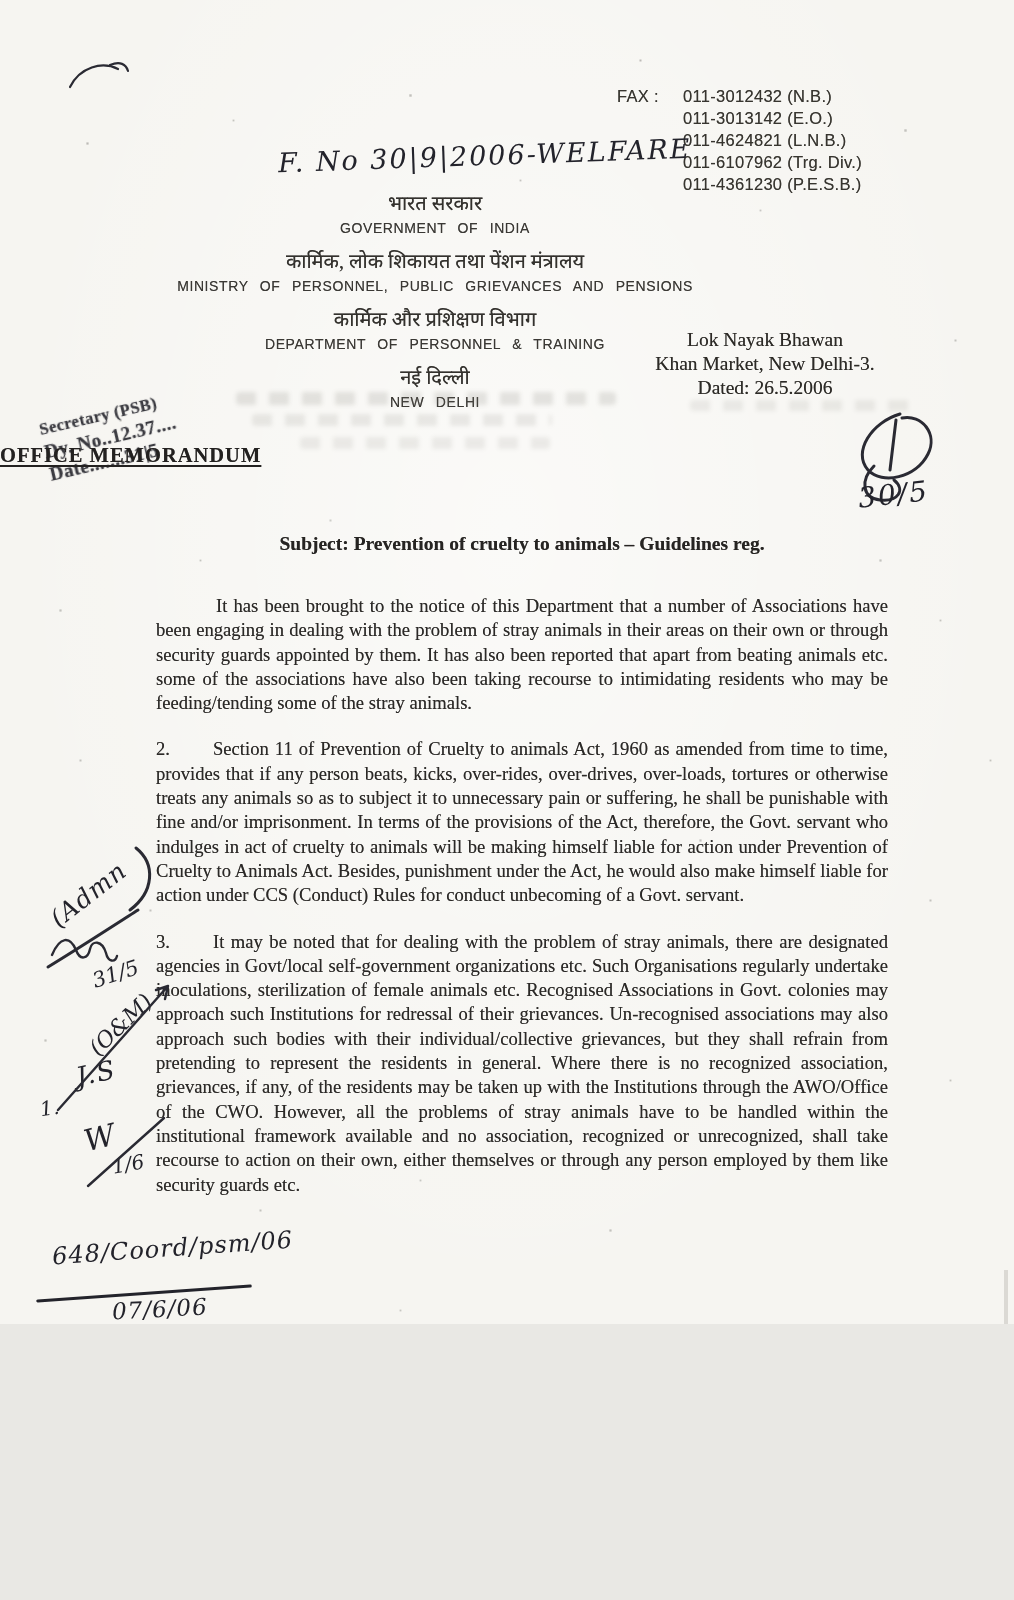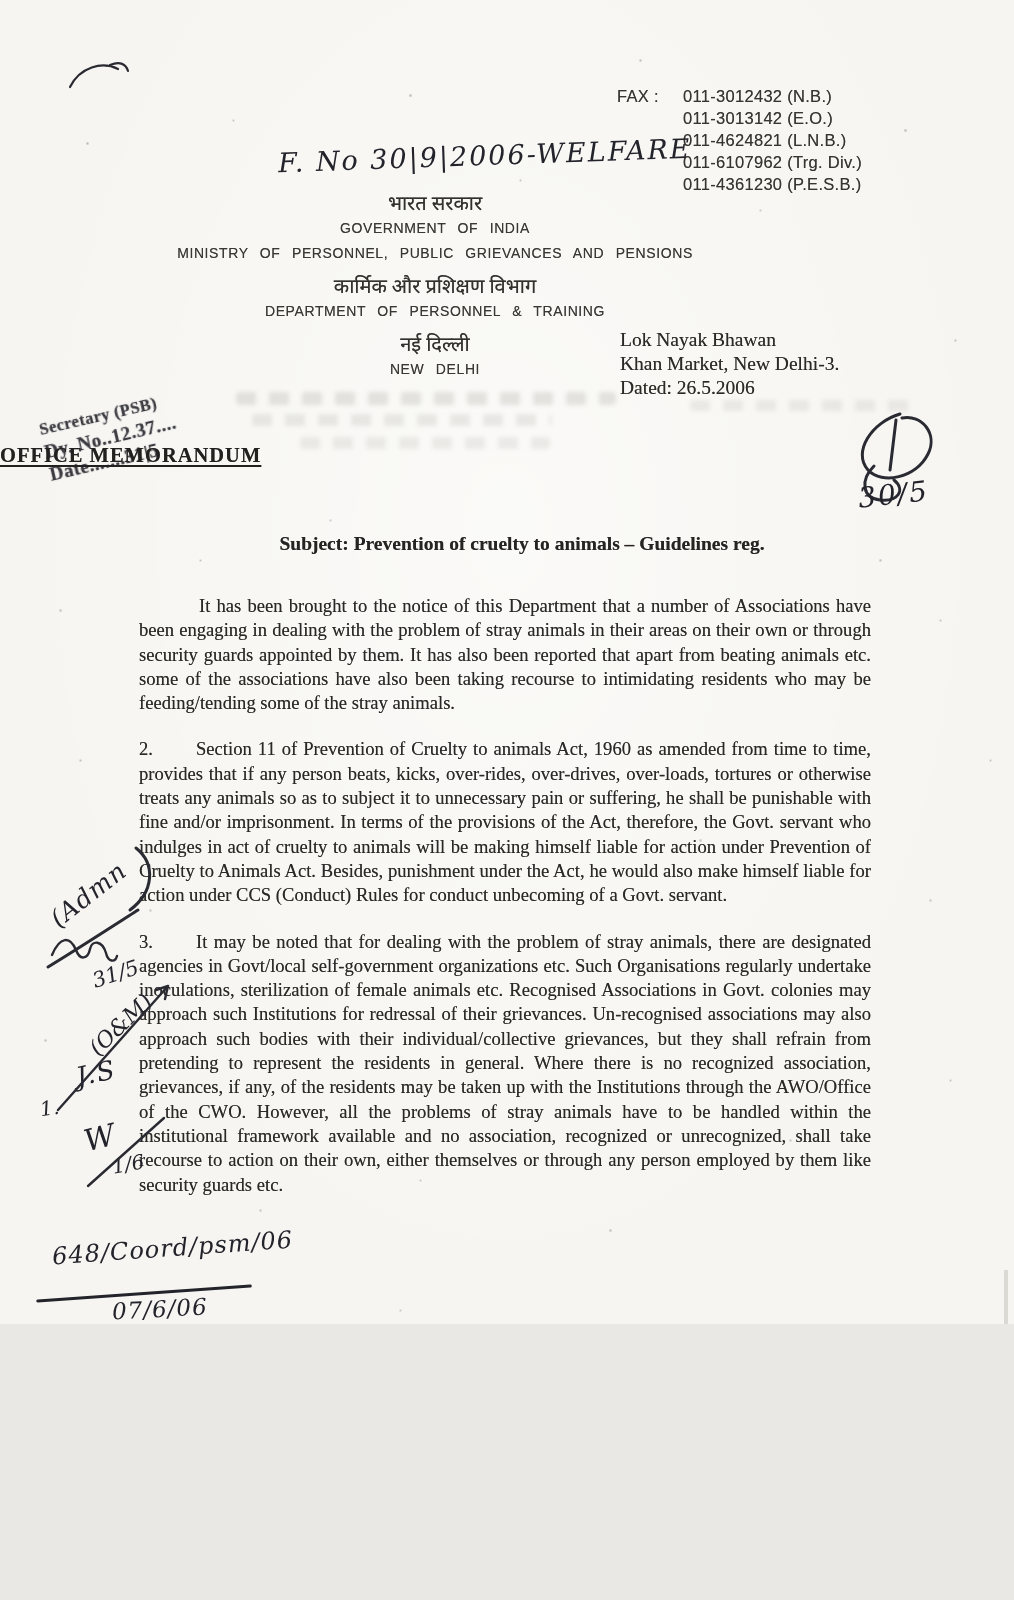--- a/index.html
+++ b/index.html
@@ -51,21 +51,21 @@
 
   
   .fileno{ position:absolute; left:278px; top:140px; font-size:27px; letter-spacing:2px; transform:rotate(-2deg); white-space:nowrap; }
 
   
   .letterhead{ position:absolute; left:110px; top:183px; width:650px; text-align:center; }
   .lh-hi{ font-size:20px; line-height:25px; color:#33312d;margin-top:8px; }
   .lh-en{ font-family:"Liberation Sans", sans-serif; font-size:14px; line-height:25px; color:#3a3834; word-spacing:7px; letter-spacing:.6px; }
 
   
-  .address{ position:absolute; left:620px; top:328px; width:290px; text-align:left; font-size:19.5px; line-height:24px; color:#2c2a26; }
+  .address{ position:absolute; left:620px; top:328px; width:290px; text-align:center; font-size:19.5px; line-height:24px; color:#2c2a26; }
 
   
   .stamp{
     position:absolute; left:42px; top:394px; width:210px;
     transform:rotate(-13deg);
     font-weight:bold; letter-spacing:.5px; color:#3a3a40;
     font-size:16.5px; line-height:23px; white-space:nowrap;
     text-shadow:0 0 1px rgba(40,40,48,.6);
     filter:blur(.2px);
   }
@@ -86,21 +86,21 @@
 
   
   .sign-svg{ position:absolute; left:838px; top:408px; }
   .sign-date{ position:absolute; left:858px; top:478px; font-size:28px; transform:rotate(-6deg); letter-spacing:2px; }
 
   
   .subject{ position:absolute; left:0; top:533px; width:1044px; text-align:center;
     font-size:19.5px; font-weight:bold; color:#262422; }
 
   
-  .bodytext{ position:absolute; left:139px; top:594px; width:732px;
+  .bodytext{ position:absolute; left:156px; top:594px; width:732px;
     font-size:18.6px; line-height:24.3px; text-align:justify; color:#2b2927; }
   .bodytext p{ margin:0 0 22px 0; }
   .p-first{ text-indent:60px; }
   .pnum{ display:inline-block; width:57px; text-indent:0; }
 
   
   .mn{ position:absolute; white-space:nowrap; }
   .mn-admn{ left:44px; top:880px; font-size:25px; transform:rotate(-38deg); letter-spacing:1px; }
   .mn-31-5{ left:92px; top:962px; font-size:21px; transform:rotate(-18deg); }
   .mn-om{ left:82px; top:1012px; font-size:22px; transform:rotate(-44deg); }
@@ -138,20 +138,21 @@
     <div class="fax-row"><span>011-4624821 (L.N.B.)</span></div>
     <div class="fax-row"><span>011-6107962 (Trg. Div.)</span></div>
     <div class="fax-row"><span>011-4361230 (P.E.S.B.)</span></div>
   </div>
 
   <div class="fileno hand">F. No 30|9|2006-WELFARE</div>
 
   <div class="letterhead">
     <div class="lh-hi printed">भारत सरकार</div>
     <div class="lh-en printed">GOVERNMENT OF INDIA</div>
+    <div class="lh-hi printed">कार्मिक, लोक शिकायत तथा पेंशन मंत्रालय</div>
     <div class="lh-en printed">MINISTRY OF PERSONNEL, PUBLIC GRIEVANCES AND PENSIONS</div>
     <div class="lh-hi printed">कार्मिक और प्रशिक्षण विभाग</div>
     <div class="lh-en printed">DEPARTMENT OF PERSONNEL &amp; TRAINING</div>
     <div class="lh-hi printed">नई दिल्ली</div>
     <div class="lh-en printed">NEW DELHI</div>
   </div>
 
   <div class="address printed">
     <div>Lok Nayak Bhawan</div>
     <div>Khan Market, New Delhi-3.</div>

